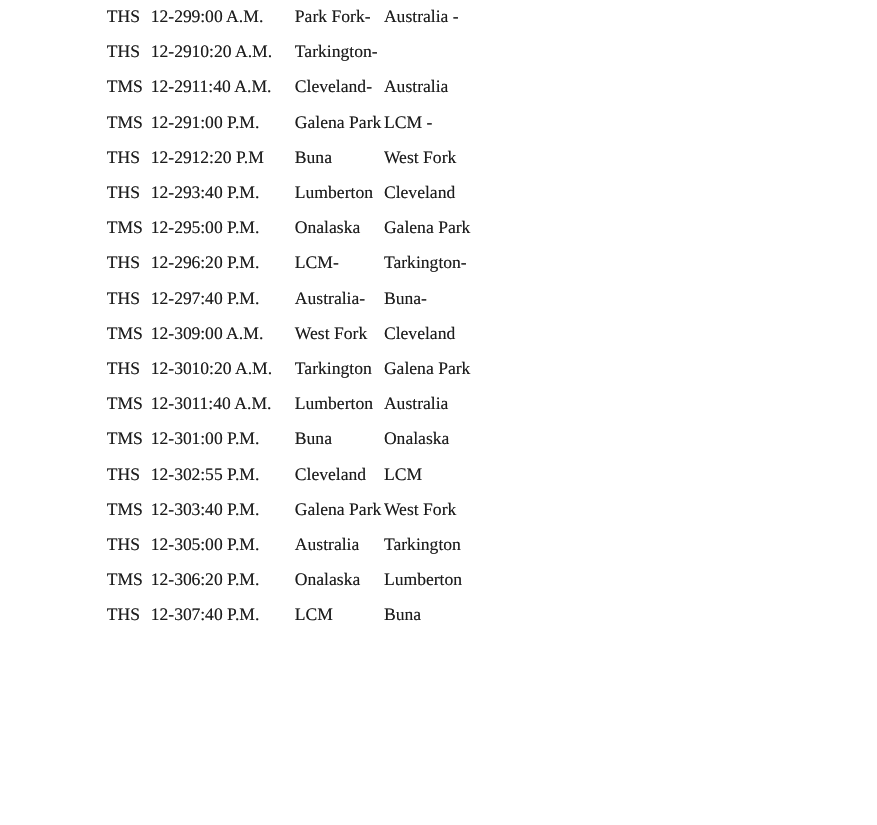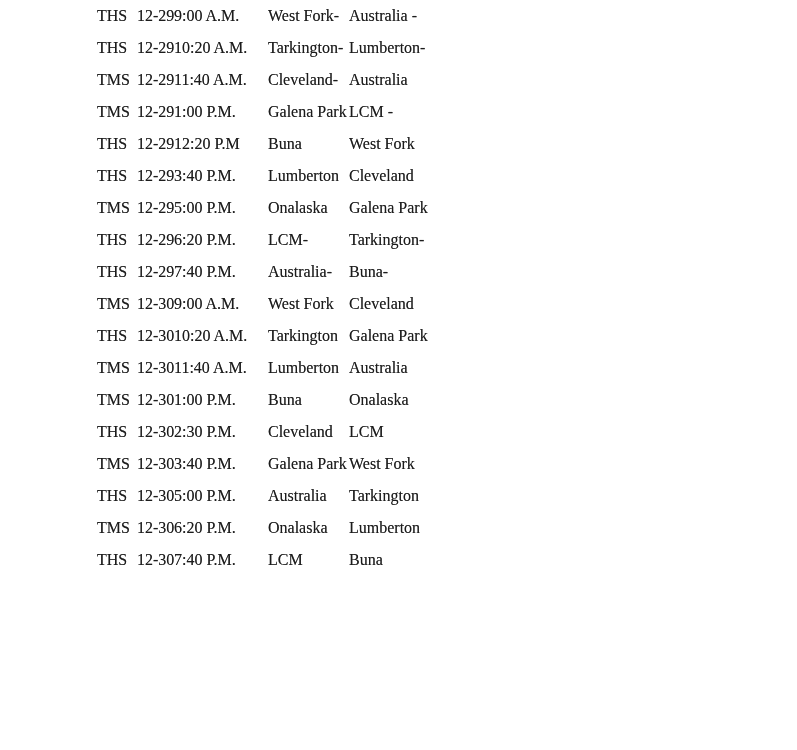--- a/index.html
+++ b/index.html
@@ -42,29 +42,28 @@
 </style>
 </head>
 <body>
 
 <div class="schedule">
   <div id="rows">
       <div class="row">
         <span class="c c-school">THS</span>
         <span class="c c-date">12-29</span>
         <span class="c c-time">9:00 A.M.</span>
-        <span class="c c-home">West Fork-</span>
+        <span class="c c-home">Park Fork-</span>
         <span class="c c-away">Australia -</span>
       </div>
       <div class="row">
         <span class="c c-school">THS</span>
         <span class="c c-date">12-29</span>
         <span class="c c-time">10:20 A.M.</span>
         <span class="c c-home">Tarkington-</span>
-        <span class="c c-away">Lumberton-</span>
       </div>
       <div class="row">
         <span class="c c-school">TMS</span>
         <span class="c c-date">12-29</span>
         <span class="c c-time">11:40 A.M.</span>
         <span class="c c-home">Cleveland-</span>
         <span class="c c-away">Australia</span>
       </div>
       <div class="row">
         <span class="c c-school">TMS</span>
@@ -132,21 +131,21 @@
       <div class="row">
         <span class="c c-school">TMS</span>
         <span class="c c-date">12-30</span>
         <span class="c c-time">1:00 P.M.</span>
         <span class="c c-home">Buna</span>
         <span class="c c-away">Onalaska</span>
       </div>
       <div class="row">
         <span class="c c-school">THS</span>
         <span class="c c-date">12-30</span>
-        <span class="c c-time">2:30 P.M.</span>
+        <span class="c c-time">2:55 P.M.</span>
         <span class="c c-home">Cleveland</span>
         <span class="c c-away">LCM</span>
       </div>
       <div class="row">
         <span class="c c-school">TMS</span>
         <span class="c c-date">12-30</span>
         <span class="c c-time">3:40 P.M.</span>
         <span class="c c-home">Galena Park</span>
         <span class="c c-away">West Fork</span>
       </div>

